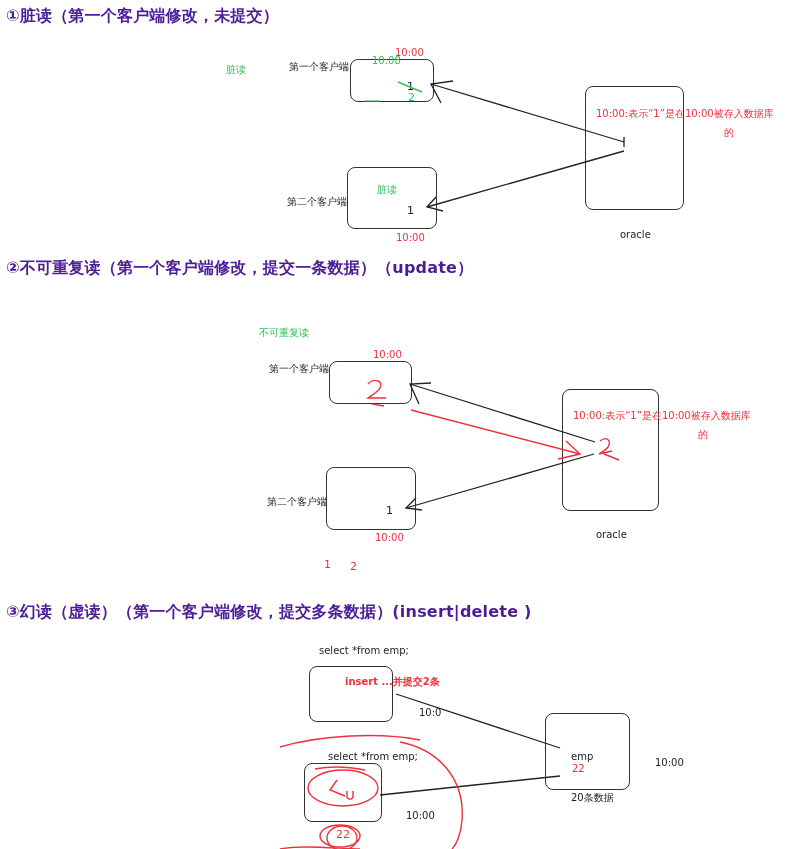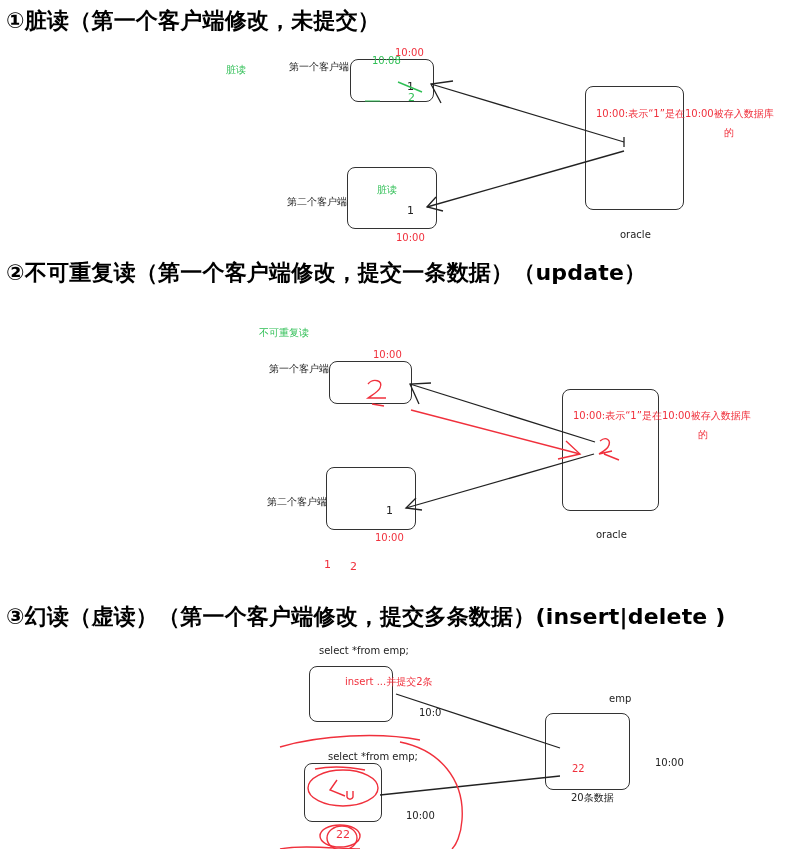--- a/index.html
+++ b/index.html
@@ -1,19 +1,19 @@
 <!DOCTYPE html>
 <html><head>
 <meta charset="utf-8">
 <style>
   html, body { margin: 0; padding: 0; background: #ffffff; }
   body { width: 788px; height: 849px; position: relative; overflow: hidden;
          font-family: "DejaVu Sans", sans-serif; color: #222; }
-  .heading { position: absolute; left: 6px; font-weight: bold; font-size: 22px;
-             color: #000000; white-space: nowrap; letter-spacing: 0.2px; }
+  .heading { position: absolute; left: 6px; font-weight: bold; font-size: 16px;
+             color: #4c1d95; white-space: nowrap; letter-spacing: 0.2px; }
   .lbl { position: absolute; font-size: 10px; white-space: nowrap;
          font-family: "DejaVu Sans", sans-serif; line-height: 1; }
   .black { color: #222; }
   .red { color: #f0303c; }
   .green { color: #2fbf55; text-align: right; }
   .box { position: absolute; border: 1.6px solid #333; border-radius: 8px;
          background: transparent; box-sizing: border-box; }
   svg.overlay { position: absolute; left: 0; top: 0; width: 788px; height: 849px;
                 pointer-events: none; }
   .num { font-size: 11px; }
@@ -60,29 +60,29 @@
 <div class="box" style="left:562px; top:389px; width:97px; height:122px;"></div>
 <div class="lbl red" style="left:573px; top:411px;">10:00:表示“1”是在10:00被存入数据库</div>
 <div class="lbl red" style="left:698px; top:430px;">的</div>
 <div class="lbl black" style="left:596px; top:530px;">oracle</div>
 
 <div class="heading" style="top:602px;">③幻读（虚读）（第一个客户端修改，提交多条数据）(insert|delete )</div>
 
 <div class="lbl black" style="left:319px; top:646px;">select *from emp;</div>
 <div class="box" style="left:309px; top:666px; width:84px; height:56px;"></div>
 <div class="lbl black" style="left:419px; top:664px;margin-top:44px;">10:0</div>
-<div class="lbl red" style="left:345px; top:677px;">insert ...并提交2条</div>
+<div class="lbl red" style="left:345px; top:677px;font-weight:bold;">insert ...并提交2条</div>
 
 <div class="lbl black" style="left:328px; top:752px;">select *from emp;</div>
 <div class="box" style="left:304px; top:763px; width:78px; height:59px;"></div>
 <div class="lbl black" style="left:406px; top:811px;">10:00</div>
 <div class="lbl red num" style="left:336px; top:829px;">22</div>
 
 <div class="box" style="left:545px; top:713px; width:85px; height:77px;"></div>
-<div class="lbl black" style="left:571px; top:694px;margin-left:38px;">emp</div>
+<div class="lbl black" style="left:571px; top:752px;">emp</div>
 <div class="lbl black" style="left:571px; top:748px;margin-top:45px;">20条数据</div>
 <div class="lbl red" style="left:572px; top:764px;">22</div>
 <div class="lbl black" style="left:655px; top:758px;">10:00</div>
 
 <svg class="overlay" viewBox="0 0 788 849">
 
   <g stroke="#222" stroke-width="1.3" fill="none">
     <line x1="624" y1="142" x2="431" y2="84"></line>
     <polyline points="453,81 431,84 441,103"></polyline>
     <line x1="624" y1="137" x2="624" y2="147"></line>

